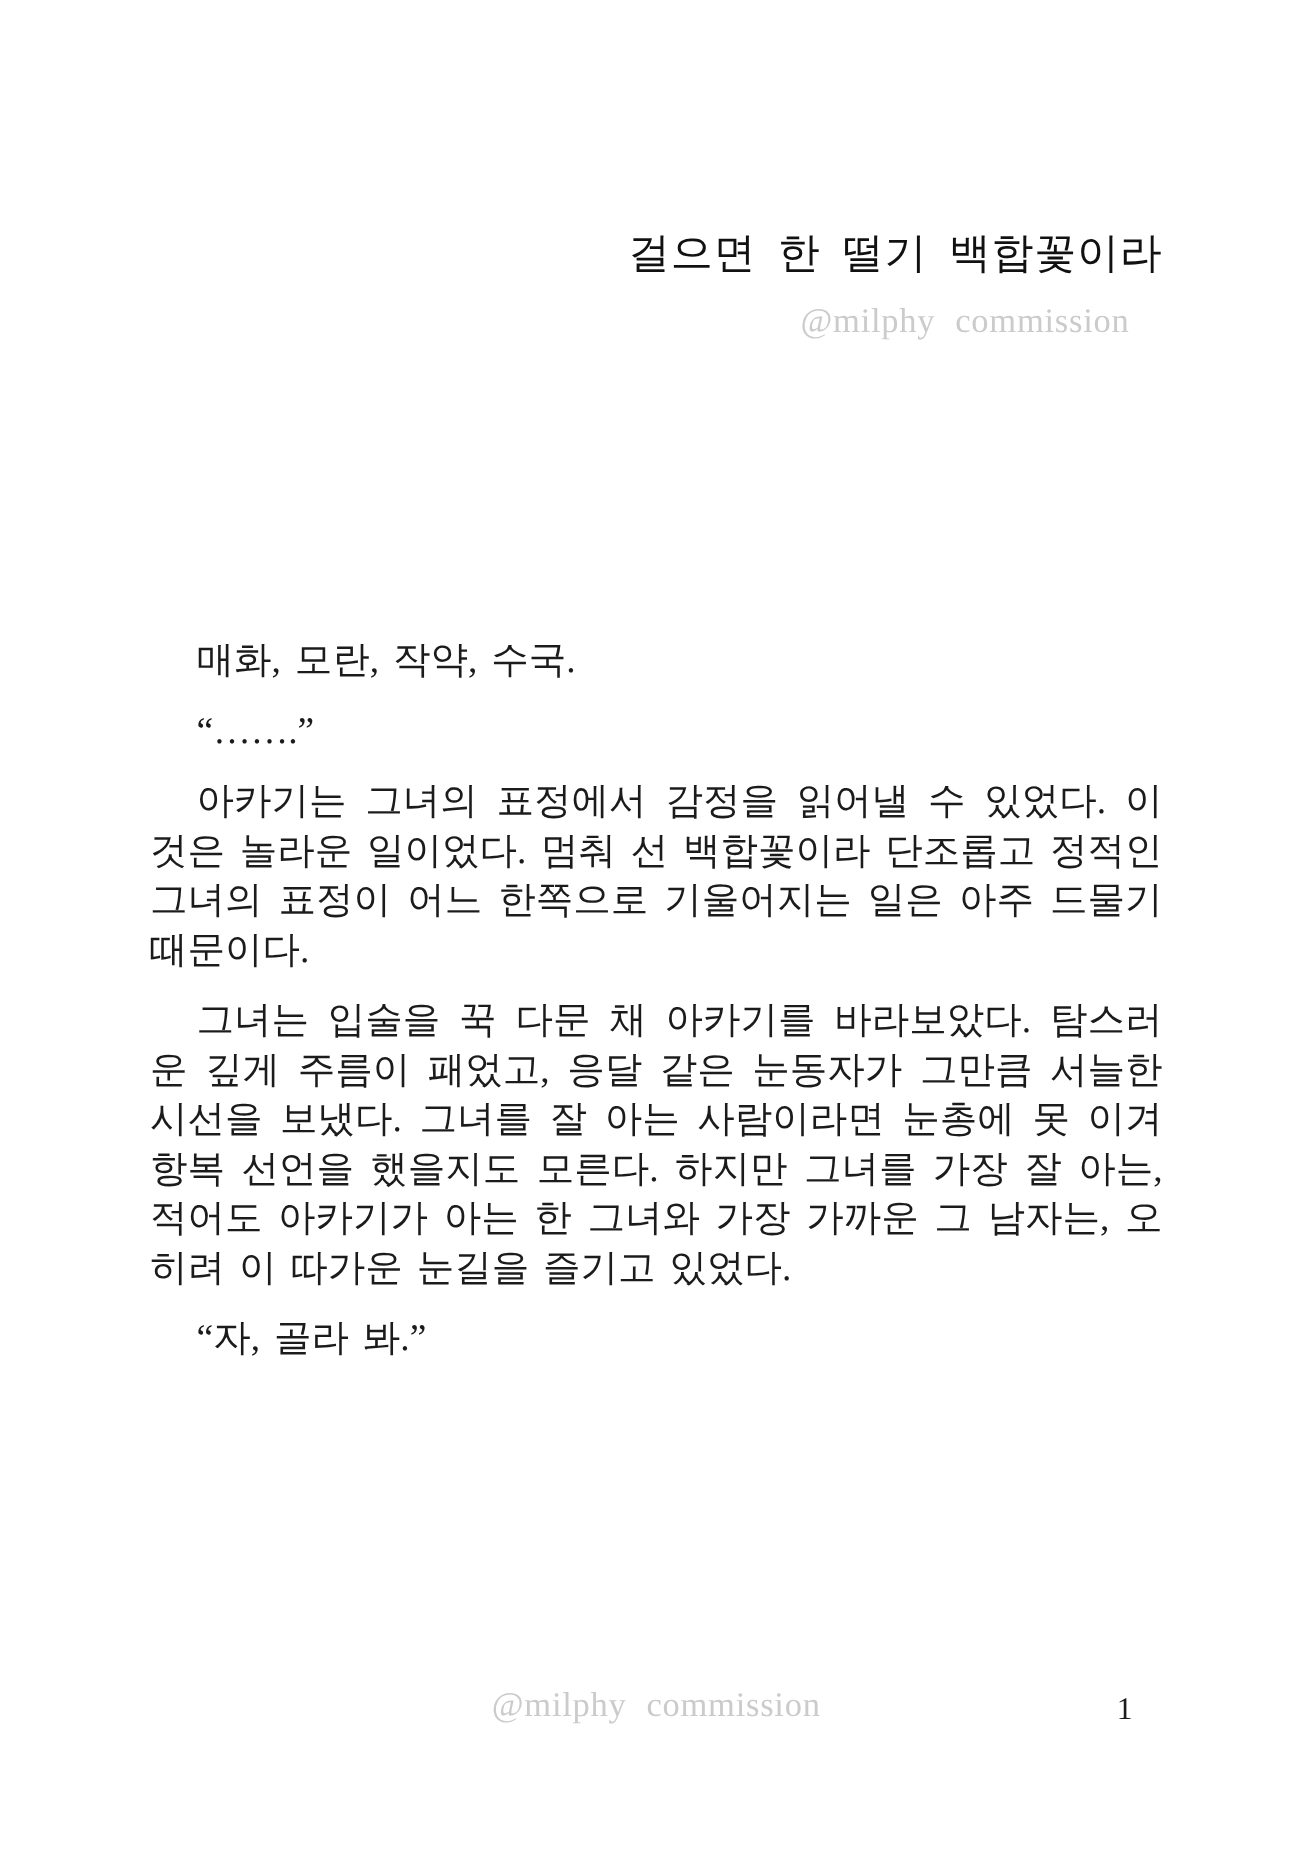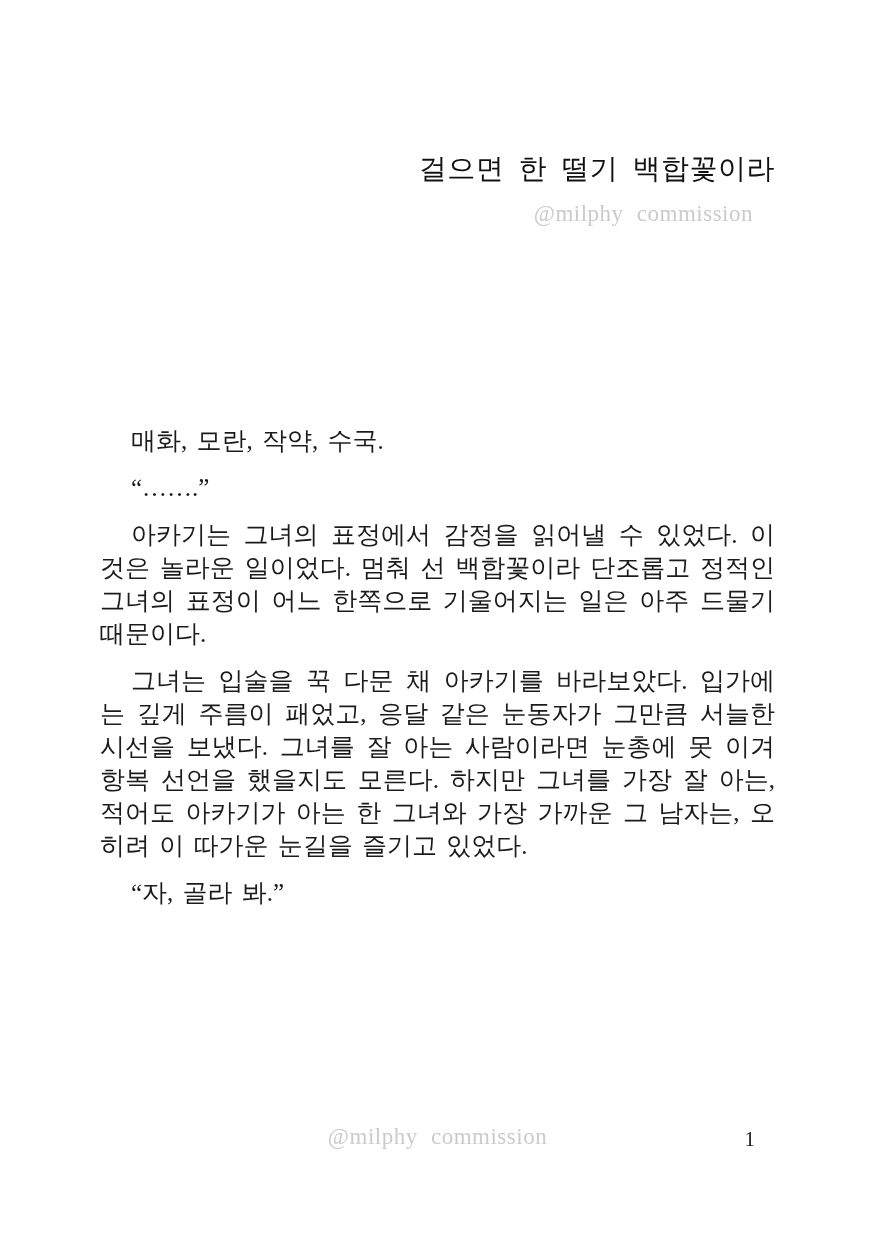--- a/index.html
+++ b/index.html
@@ -90,21 +90,21 @@
 
   <header class="doc-header">
     <h1 class="doc-title">걸으면 한 떨기 백합꽃이라</h1>
     <div class="doc-subtitle">@milphy commission</div>
   </header>
 
   <main class="doc-body" id="paragraph-container">
       <p class="para body">매화, 모란, 작약, 수국.</p>
       <p class="para dialogue">“…….”</p>
       <p class="para body">아카기는 그녀의 표정에서 감정을 읽어낼 수 있었다. 이것은 놀라운 일이었다. 멈춰 선 백합꽃이라 단조롭고 정적인 그녀의 표정이 어느 한쪽으로 기울어지는 일은 아주 드물기 때문이다.</p>
-      <p class="para body">그녀는 입술을 꾹 다문 채 아카기를 바라보았다. 입가에는 깊게 주름이 패었고, 응달 같은 눈동자가 그만큼 서늘한 시선을 보냈다. 그녀를 잘 아는 사람이라면 눈총에 못 이겨 항복 선언을 했을지도 모른다. 하지만 그녀를 가장 잘 아는, 적어도 아카기가 아는 한 그녀와 가장 가까운 그 남자는, 오히려 이 따가운 눈길을 즐기고 있었다.</p>
+      <p class="para body">그녀는 입술을 꾹 다문 채 아카기를 바라보았다. 탐스러운 깊게 주름이 패었고, 응달 같은 눈동자가 그만큼 서늘한 시선을 보냈다. 그녀를 잘 아는 사람이라면 눈총에 못 이겨 항복 선언을 했을지도 모른다. 하지만 그녀를 가장 잘 아는, 적어도 아카기가 아는 한 그녀와 가장 가까운 그 남자는, 오히려 이 따가운 눈길을 즐기고 있었다.</p>
       <p class="para dialogue">“자, 골라 봐.”</p>
     </main>
 
   <footer class="doc-footer">
     <div class="footer-watermark">@milphy commission</div>
     <div class="page-number">1</div>
   </footer>
 
 </div>
 

